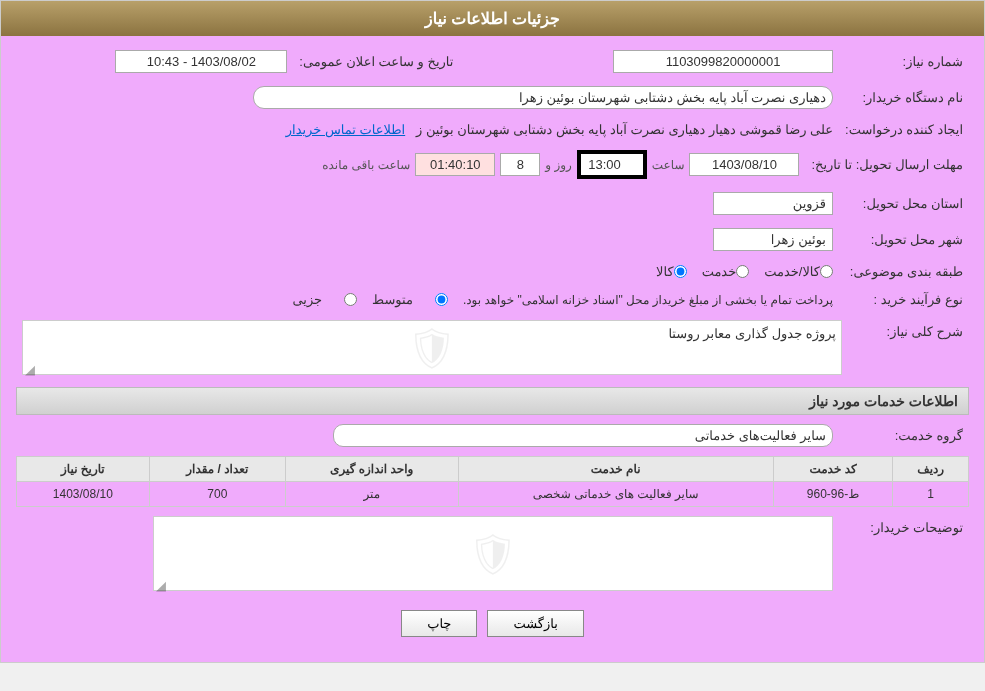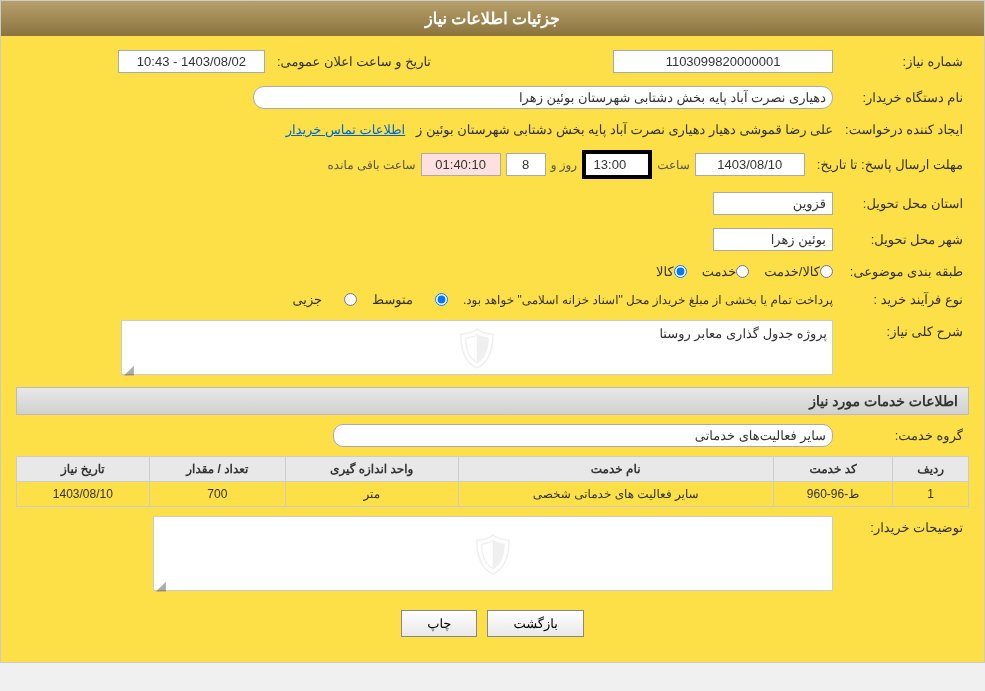--- a/index.html
+++ b/index.html
@@ -6,21 +6,21 @@
     body {
       font-family: Tahoma, Arial, sans-serif;
       background: #f0f0f0;
       direction: rtl;
       font-size: 13px;
       color: #333;
     }
     .page-wrapper {
       max-width: 985px;
       margin: 0 auto;
-      background: #fde047;
+      background: #f0abfc;
       border: 1px solid #ccc;
     }
     .header-bar {
       background: linear-gradient(to bottom, #b8a06a, #8b7340);
       padding: 8px 15px;
       text-align: center;
     }
     .header-bar h1 {
       color: #fff;
       font-size: 16px;
@@ -208,21 +208,21 @@
     <table class="form-table">
       <tbody>
           <tr>
         <td class="label-cell">شماره نیاز:</td>
         <td class="value-cell">
           <div class="input-box" style="width:220px; text-align:center;">1103099820000001</div>
         </td>
         <td style="width:30px;"></td>
         <td class="label-cell" style="text-align:right;">تاریخ و ساعت اعلان عمومی:</td>
         <td class="value-cell">
-          <div class="input-box" style="width:147px; text-align:center;">1403/08/02 - 10:43</div>
+          <div class="input-box" style="width:172px; text-align:center;">1403/08/02 - 10:43</div>
         </td>
       </tr>
     </tbody>
       </table>
 
     <table class="form-table">
       <tbody>
           <tr>
         <td class="label-cell">نام دستگاه خریدار:</td>
         <td class="value-cell" colspan="4">
@@ -241,21 +241,21 @@
           &nbsp;
           <span class="link-text">اطلاعات تماس خریدار</span>
         </td>
       </tr>
     </tbody>
       </table>
 
     <table class="form-table">
       <tbody>
           <tr>
-        <td class="label-cell">مهلت ارسال پاسخ: تا تاریخ:</td>
+        <td class="label-cell">مهلت ارسال تحویل: تا تاریخ:</td>
         <td class="value-cell">
           <div class="date-row">
             <div class="date-box">1403/08/10</div>
             <span class="small-label">ساعت</span>
             <div class="time-box">13:00</div>
             <span class="small-label">روز و</span>
             <div class="input-box" style="width:40px; text-align:center;">8</div>
             <div class="input-box" style="width:80px; text-align:center; background:#ffe0e0;">01:40:10</div>
             <span class="small-label">ساعت باقی مانده</span>
           </div>
@@ -329,21 +329,21 @@
         </td>
       </tr>
     </tbody>
       </table>
 
     <table class="form-table">
       <tbody>
           <tr>
         <td class="label-cell" style="vertical-align:top; padding-top:8px;">شرح کلی نیاز:</td>
         <td class="value-cell">
-          <div class="watermark-area" style="width:712px; min-height:55px;">
+          <div class="watermark-area" style="width:820px; min-height:55px;">
             <div class="shield-watermark">🛡</div>
             <span>پروژه جدول گذاری معابر روستا</span>
             <span class="resize-handle">◢</span>
           </div>
         </td>
       </tr>
     </tbody>
       </table>
 
     <div class="section-header">اطلاعات خدمات مورد نیاز</div>

